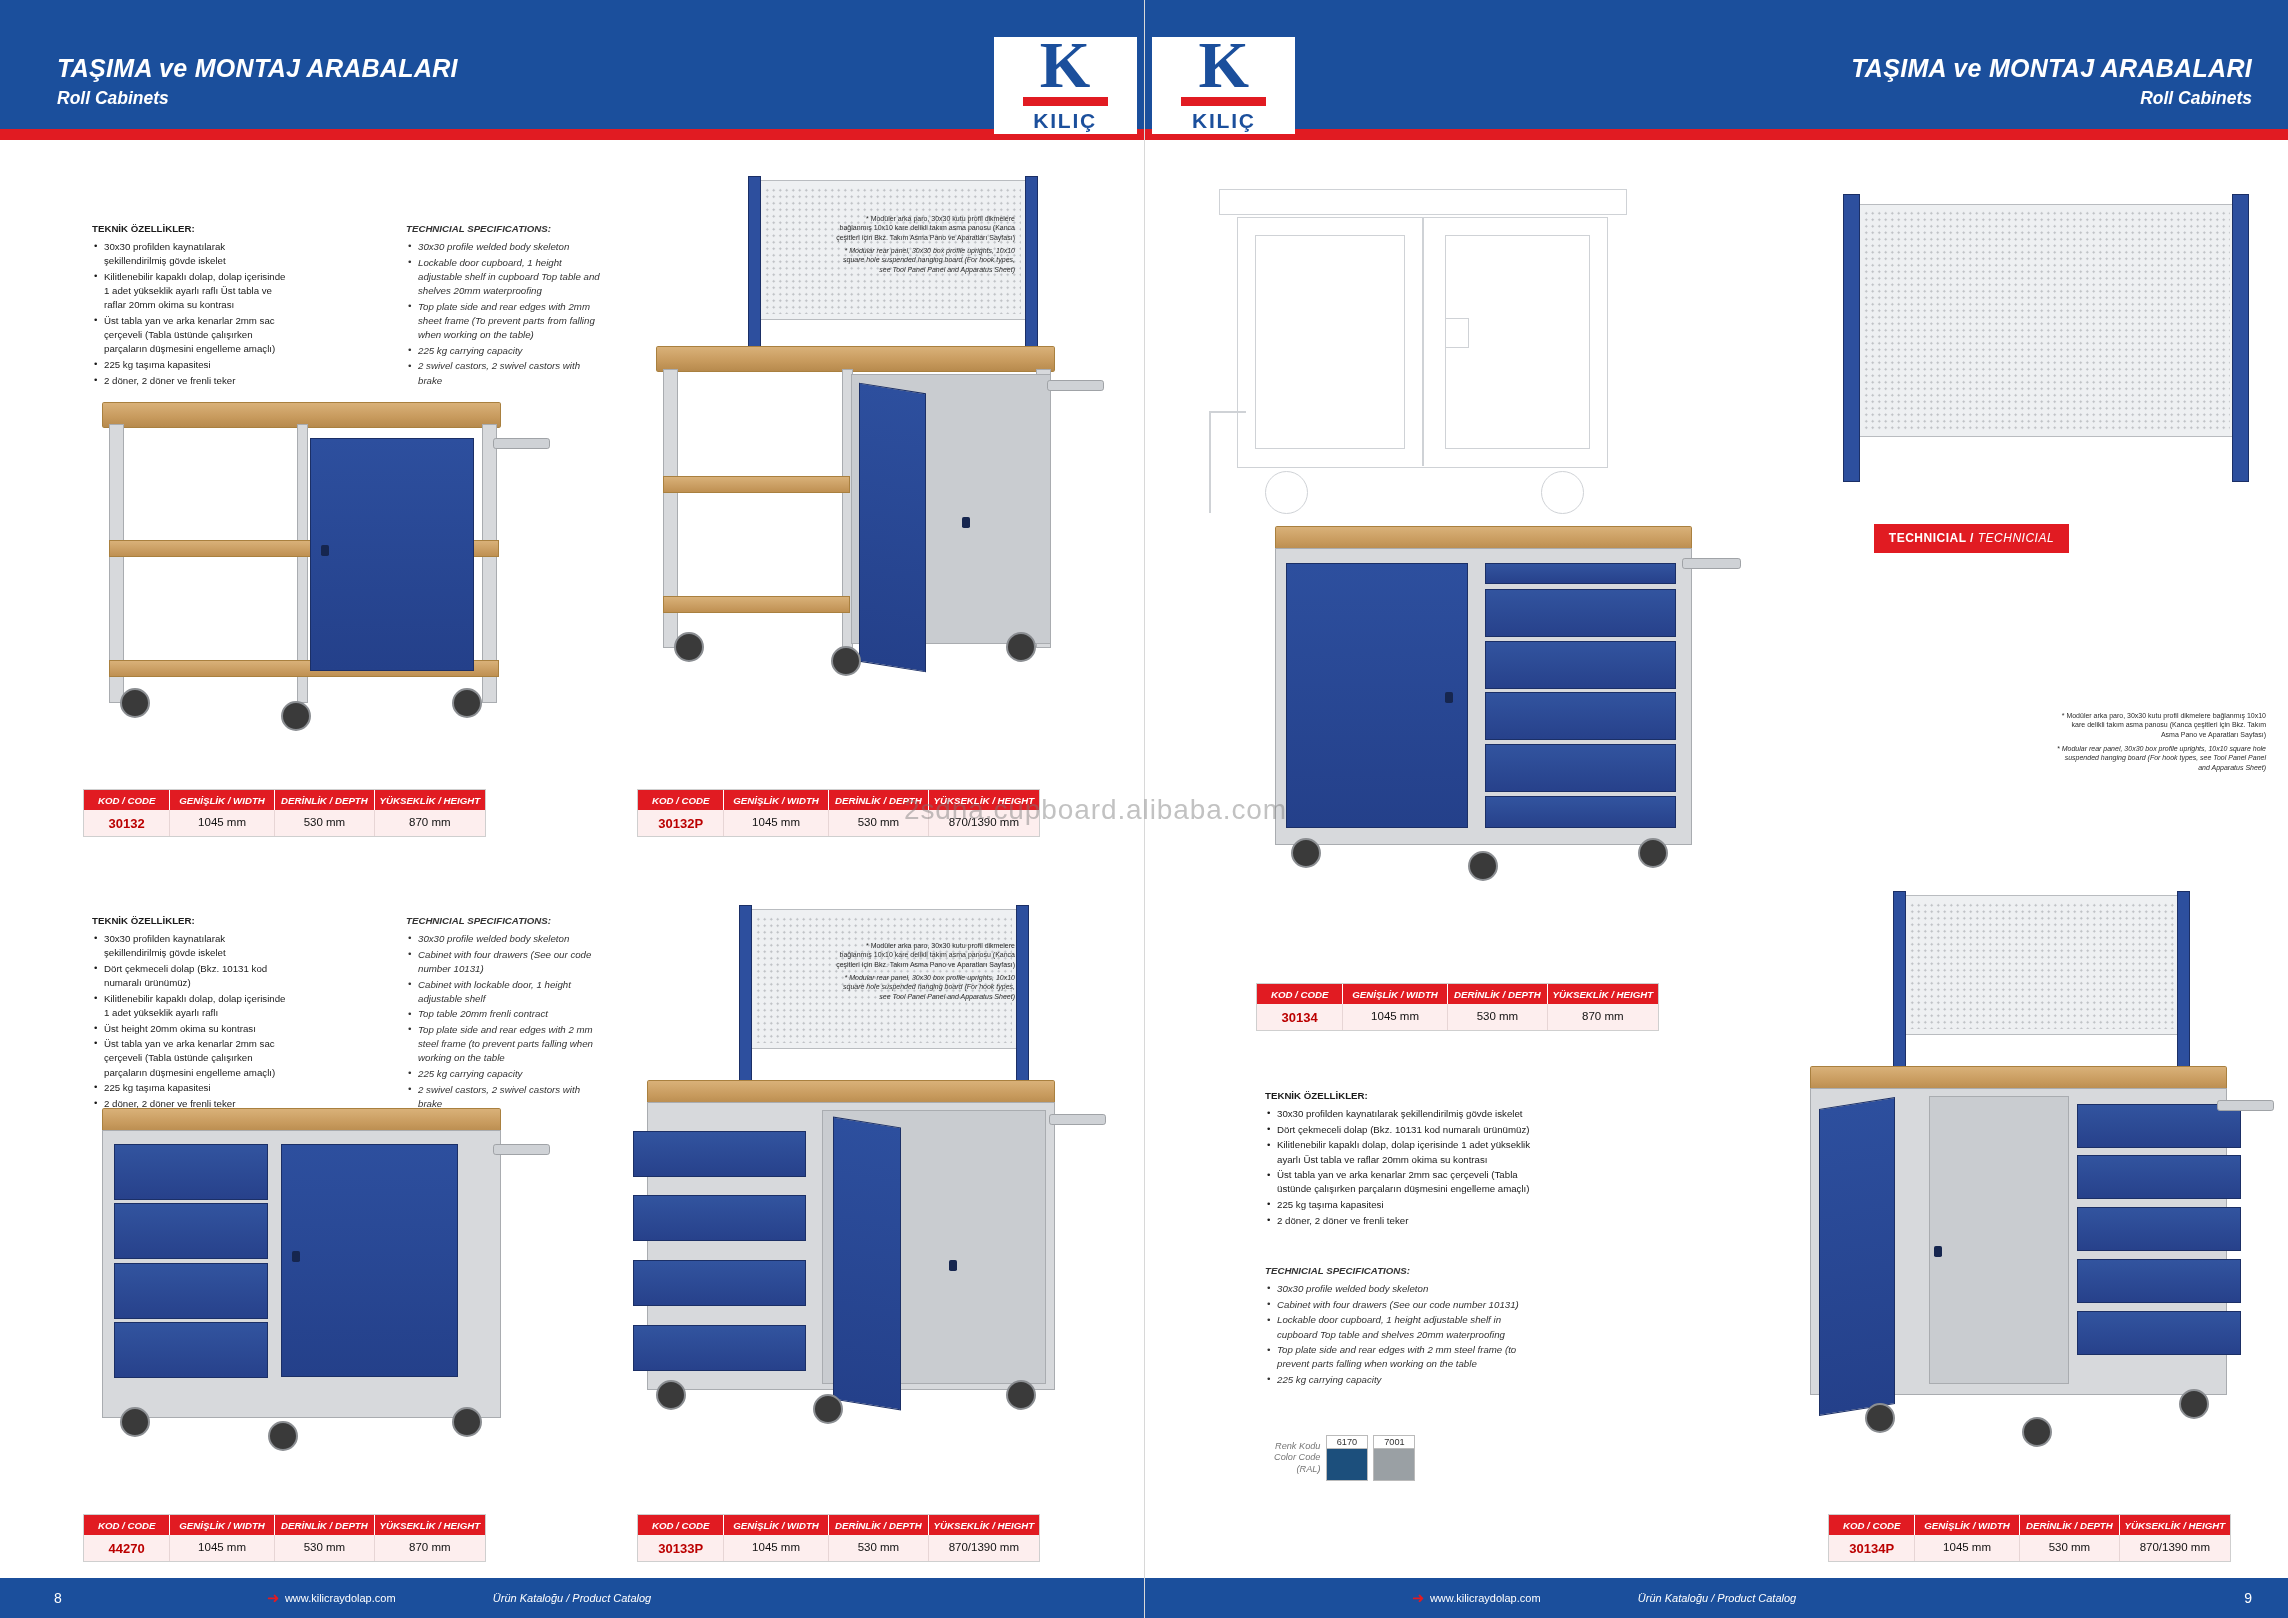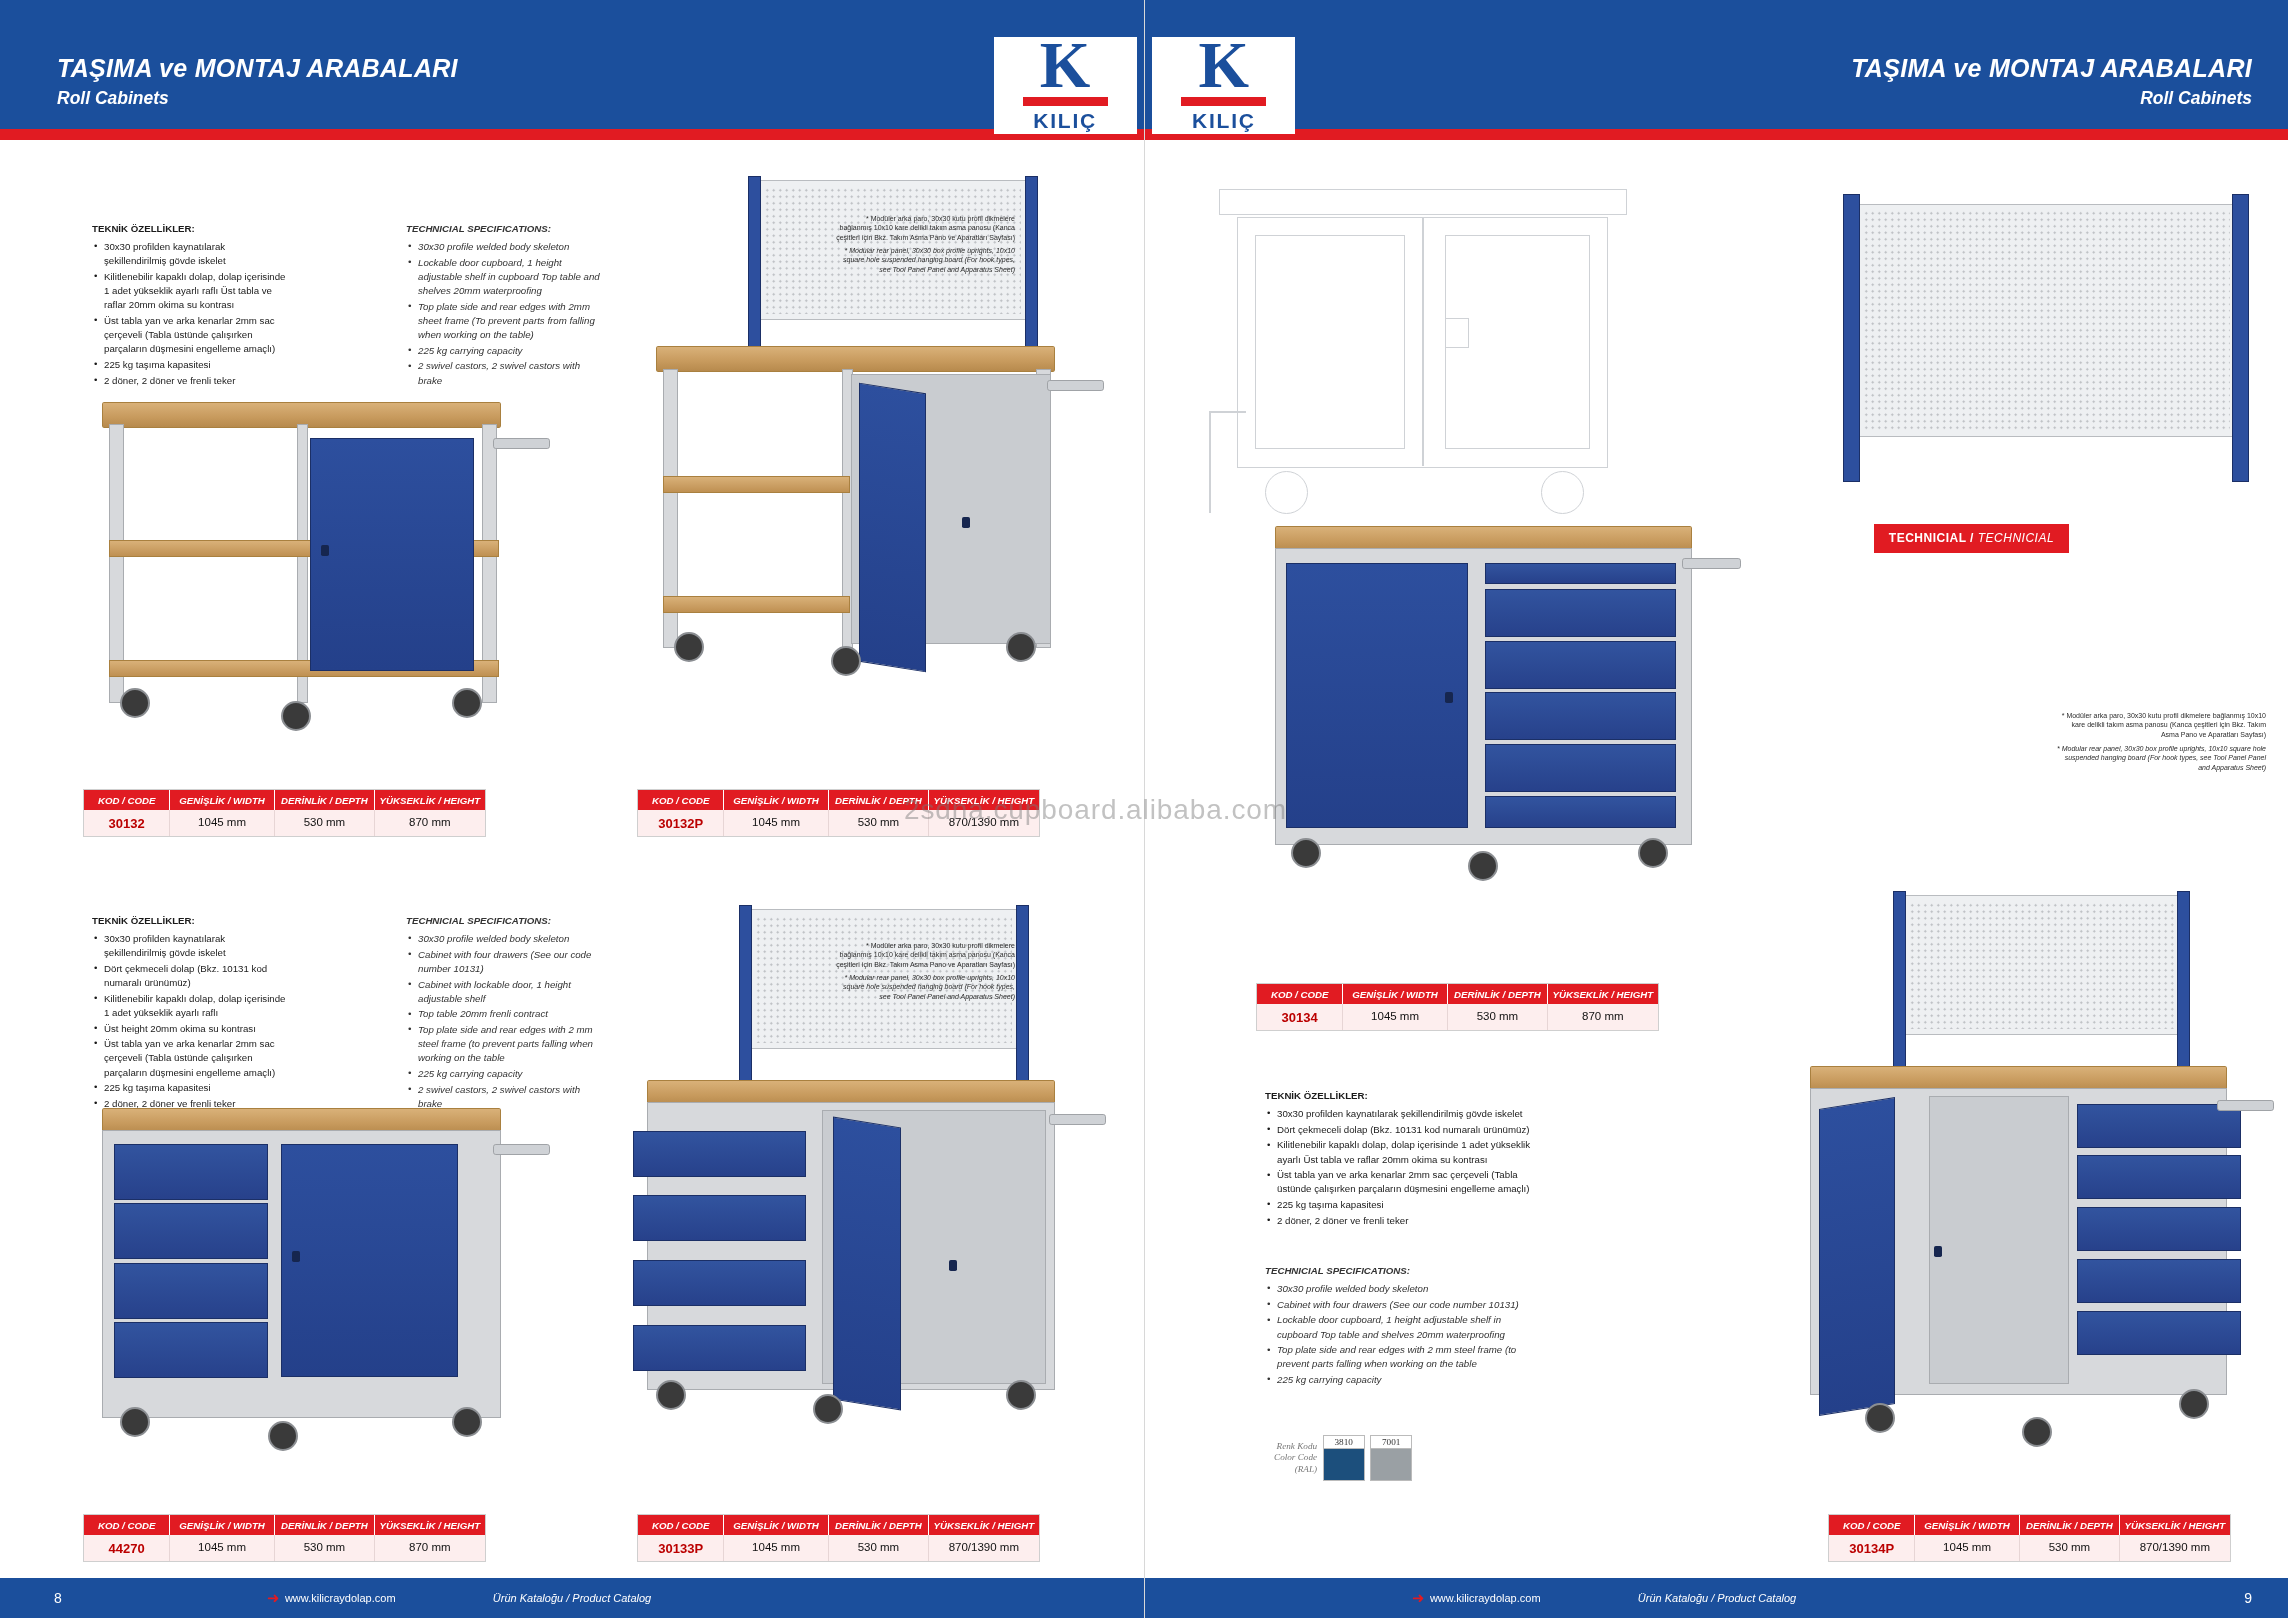--- a/index.html
+++ b/index.html
@@ -399,28 +399,28 @@
       <h4 class="it">TECHNICIAL SPECIFICATIONS:</h4>
       <ul>
         <li>30x30 profile welded body skeleton</li>
         <li>Cabinet with four drawers (See our code number 10131)</li>
         <li>Lockable door cupboard, 1 height adjustable shelf in cupboard Top table and shelves 20mm waterproofing</li>
         <li>Top plate side and rear edges with 2 mm steel frame (to prevent parts falling when working on the table</li>
         <li>225 kg carrying capacity</li>
       </ul>
     </div>
 
-    <div class="colorcode" style="left:129px;top:1435px;font-family:Liberation Serif, serif;">
+    <div class="colorcode" style="left:129px;top:1435px;">
       <div class="lbl">
         <div>Renk Kodu</div>
         <div>Color Code</div>
         <div>(RAL)</div>
       </div>
       <div class="sw">
-        <div class="tag">3810</div>
+        <div class="tag">6170</div>
         <div class="box" style="background:#1c4f7c;"></div>
       </div>
       <div class="sw">
         <div class="tag">7001</div>
         <div class="box" style="background:#9aa0a4;"></div>
       </div>
     </div>
 
     <div class="ill" style="left:646px;top:886px;width:489px;height:628px;">
       <div class="pegboard" style="left:111px;top:9.2px;width:277px;height:138px;">

